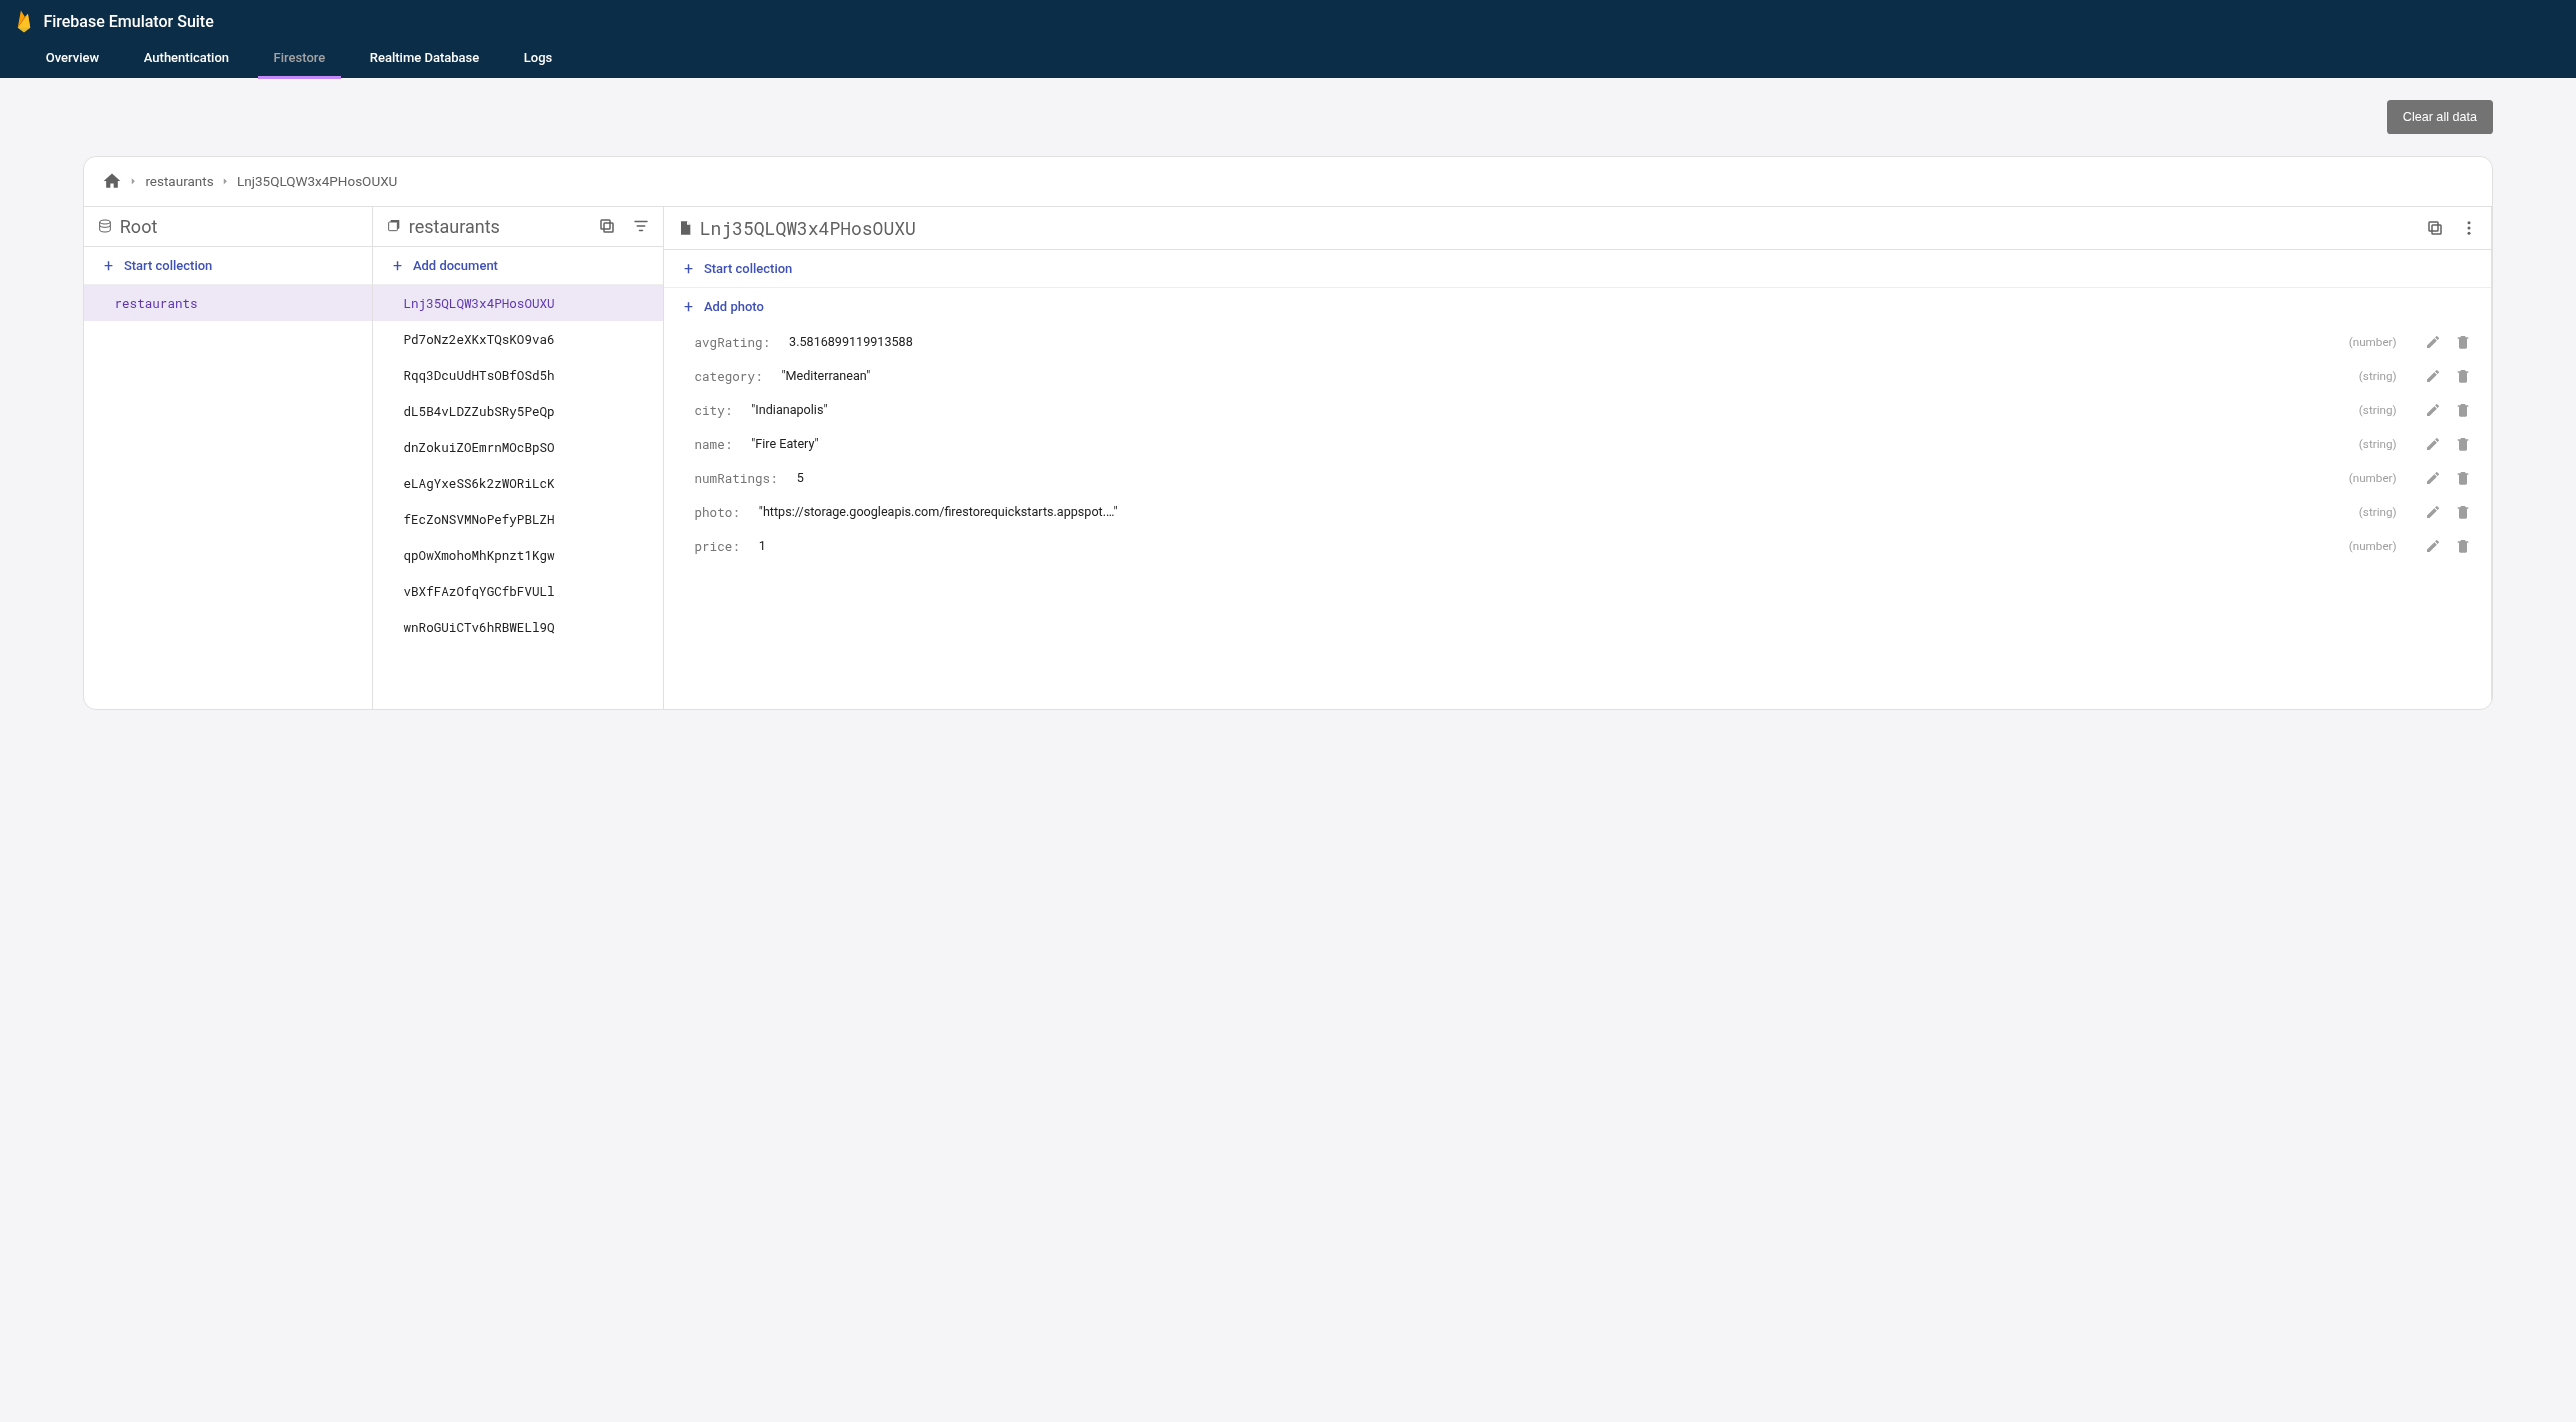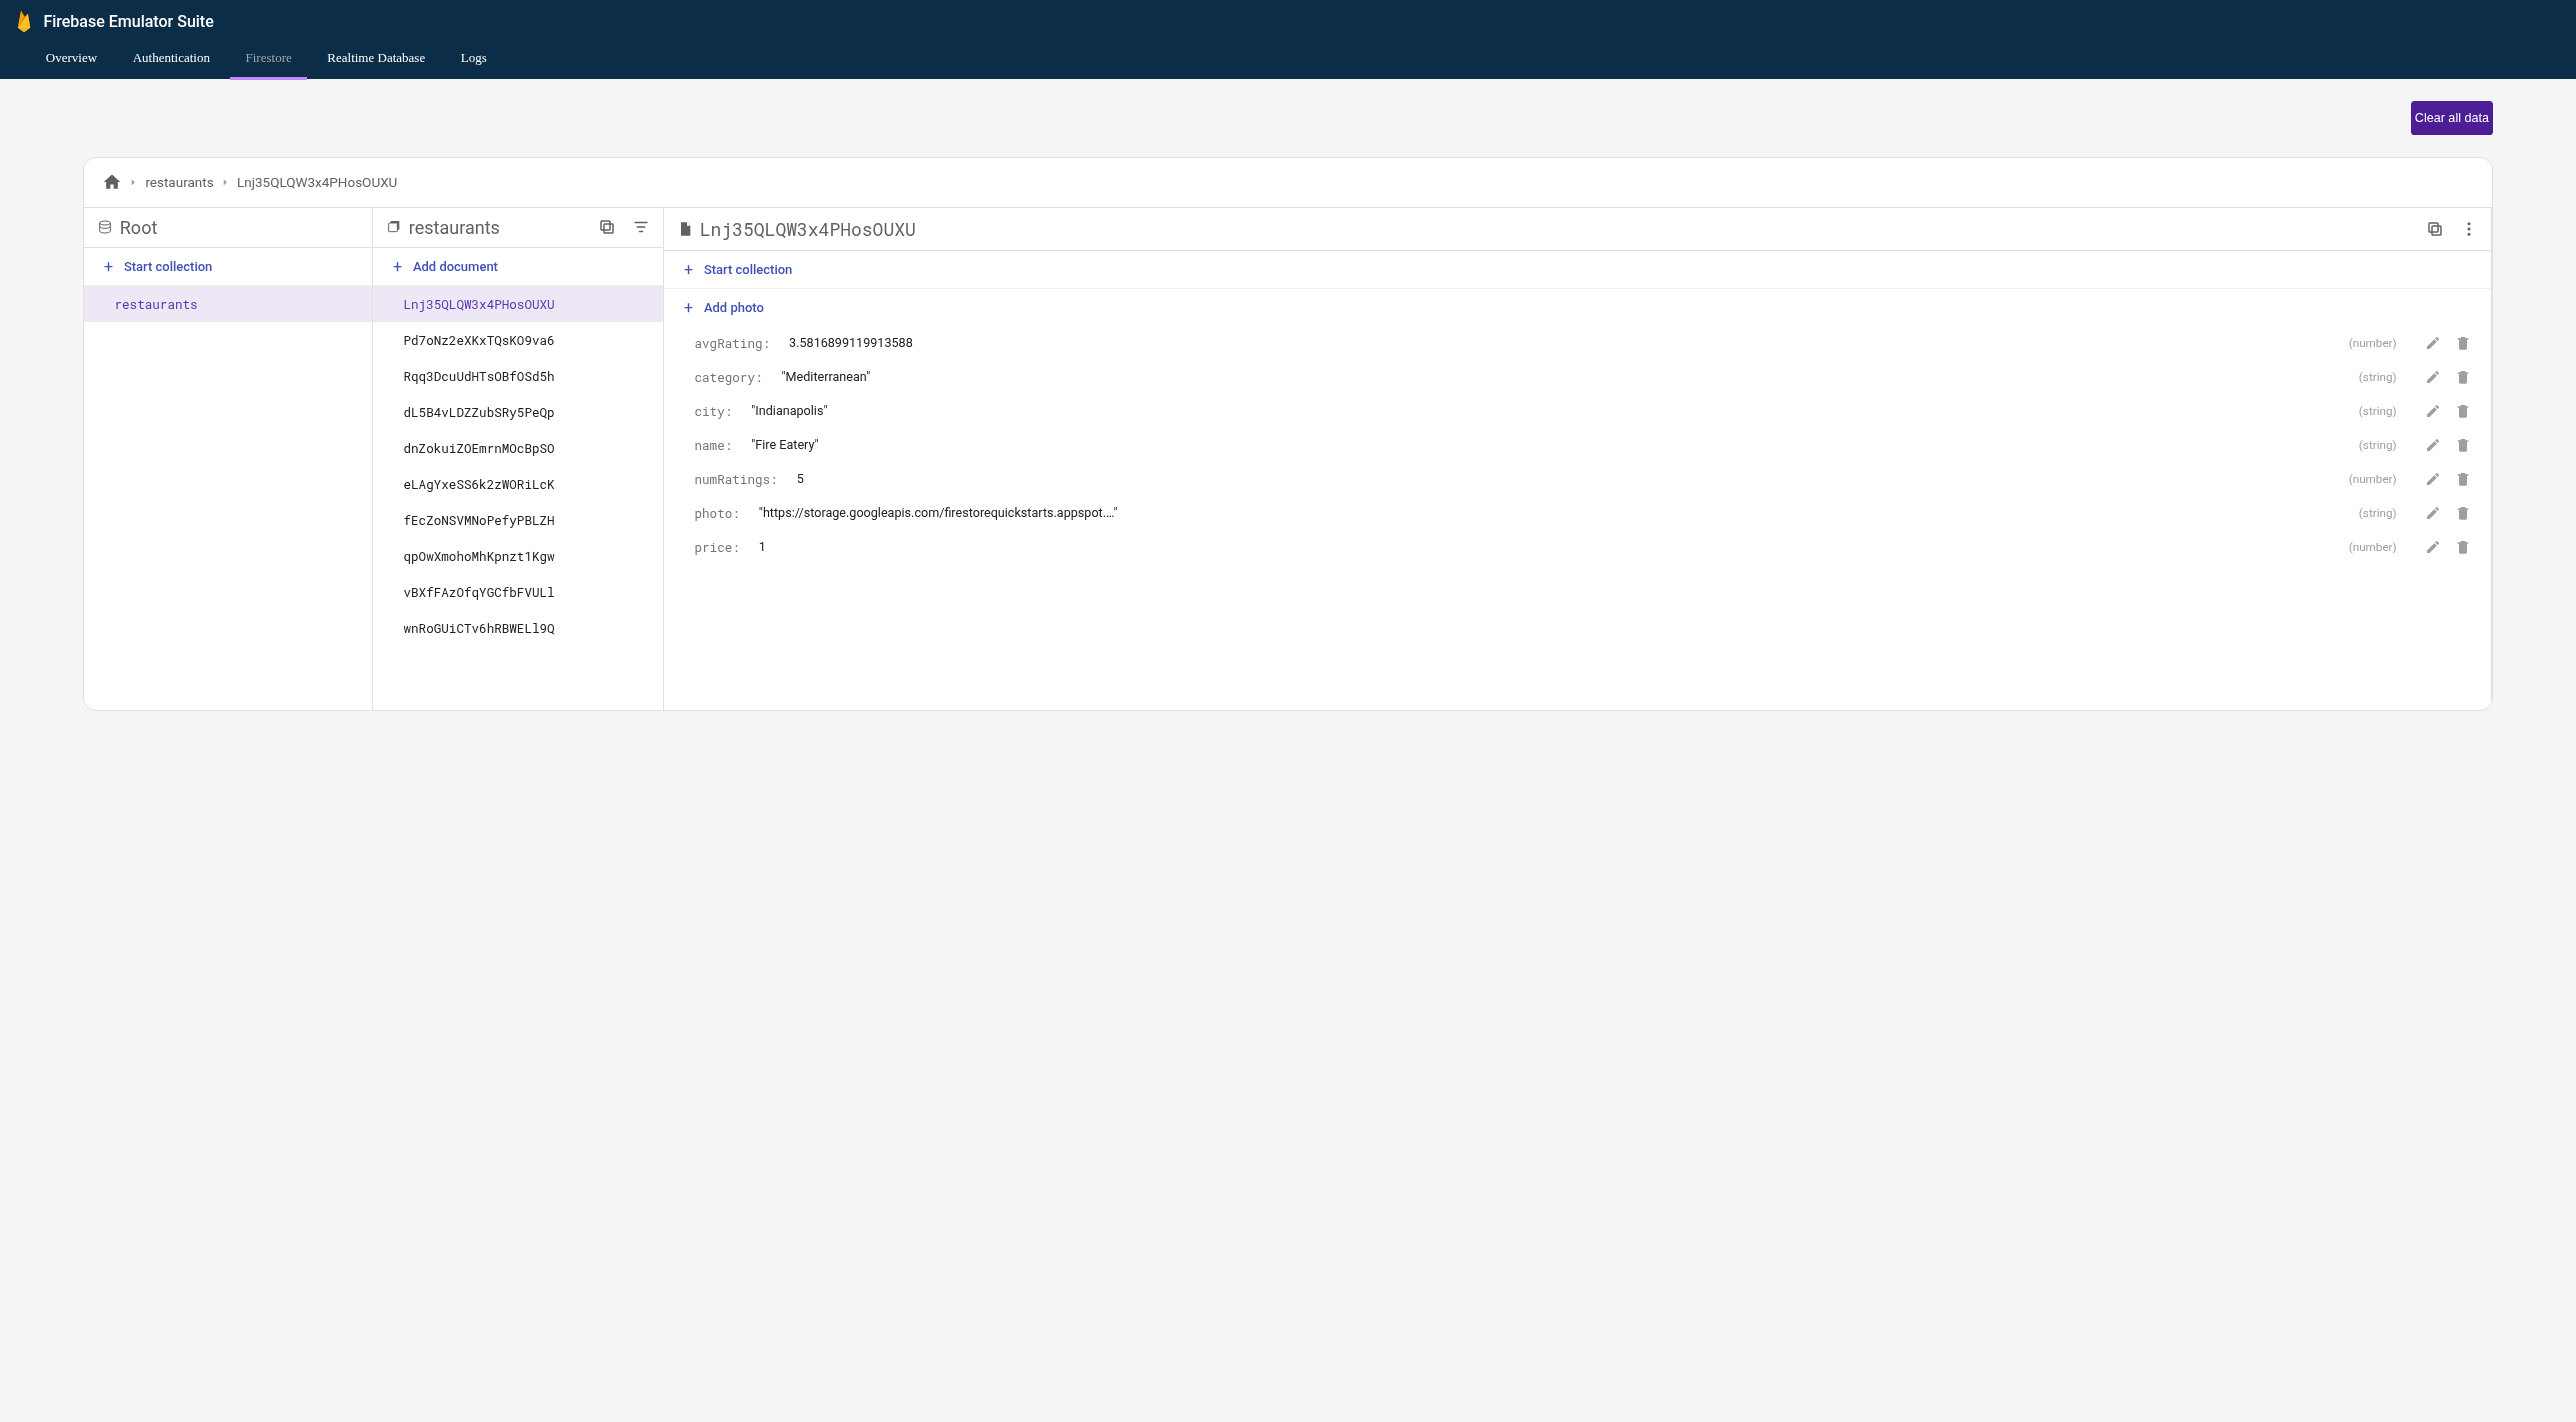--- a/index.html
+++ b/index.html
@@ -1,26 +1,26 @@
 <!DOCTYPE html>
 <html style="font-size:14.4px"><head>
 <meta charset="utf-8">
 <style>
 * { box-sizing: border-box; margin: 0; padding: 0; }
 body { font-family: -apple-system, BlinkMacSystemFont, "Segoe UI", Roboto, Helvetica, Arial, sans-serif; background: #f5f5f7; color: #212121; }
 .header { background: #0c2d48; color: #fff; }
 .header-top { display: flex; align-items: flex-start; padding: 9px 14.4px 3.6px 14.4px; }
 .logo-wrap { display: flex; align-items: center; gap: 9px; }
 .brand-title { font-size: 16px; font-weight: 500; color: #fff; }
-.tabs { display: flex; align-items: center; padding: 0 30.5px; gap: 5px; font-family: Liberation Serif, serif; }
+.tabs { display: flex; align-items: center; padding: 0 30.5px; gap: 14px; }
 .tab { padding: 12.6px 15.3px 12.6px 15.3px; font-size: 13px; font-weight: 500; color: #fff; cursor: pointer; position: relative; }
 .tab.active { color: #a3a3a3; }
 .tab.active::after { content: ""; position: absolute; left: 0; right: 0; bottom: -0.9px; height: 2.7px; background: #c58af9; }
 .toolbar { display: flex; justify-content: flex-end; padding: 22.5px 83px 0 83px; }
-.btn-danger { background: #4c1d95; color: #fff; border: none; border-radius: 3.6px; padding: 10px 4px; font-size: 12.6px; font-weight: 500; cursor: pointer; }
+.btn-danger { background: #737373; color: #fff; border: none; border-radius: 3.6px; padding: 10px 16px; font-size: 12.6px; font-weight: 500; cursor: pointer; }
 .main { padding: 21.6px 83px 36px 83px; }
 .panel { background: #fff; border: 0.9px solid #e0e0e0; border-radius: 13px; overflow: hidden; }
 .breadcrumbs { display: flex; align-items: center; gap: 5.4px; padding: 14.4px 18px; color: #616161; font-size: 13.5px; }
 .crumb { cursor: pointer; }
 .chev { color: #9e9e9e; }
 .columns { display: flex; border-top: 0.9px solid #e0e0e0; height: 503px; }
 .col { border-right: 0.9px solid #e0e0e0; display: flex; flex-direction: column; min-width: 0; }
 .col.root { width: 289px; flex: 0 0 289px; }
 .col.docs { width: 291px; flex: 0 0 291px; }
 .col.fields { flex: 1; }

